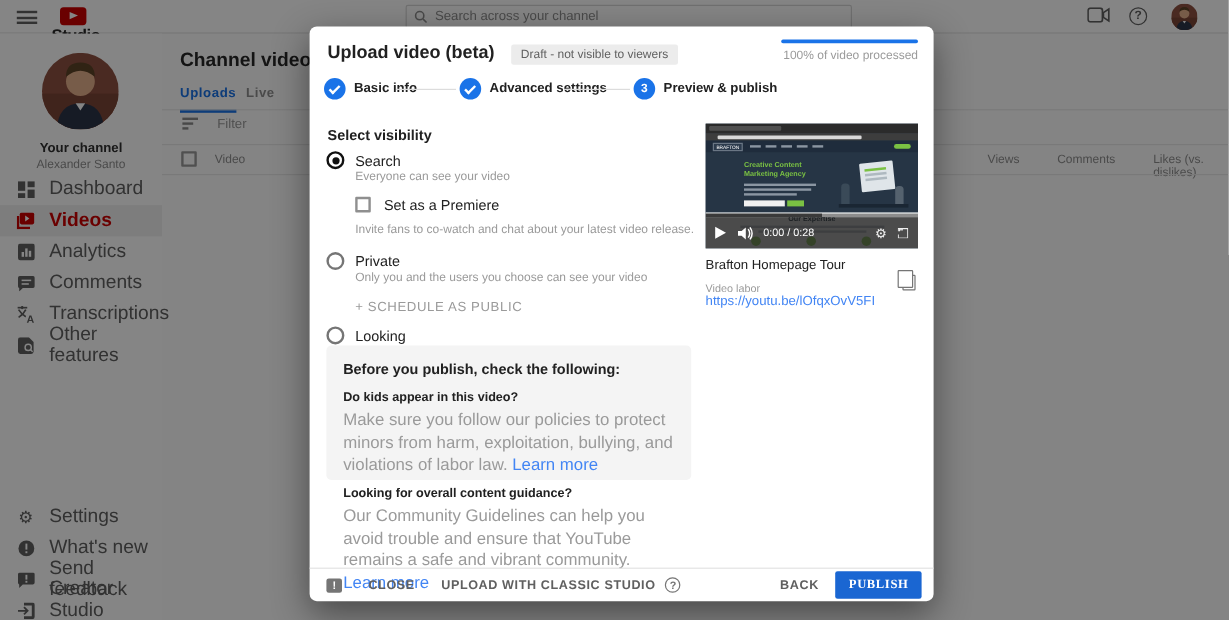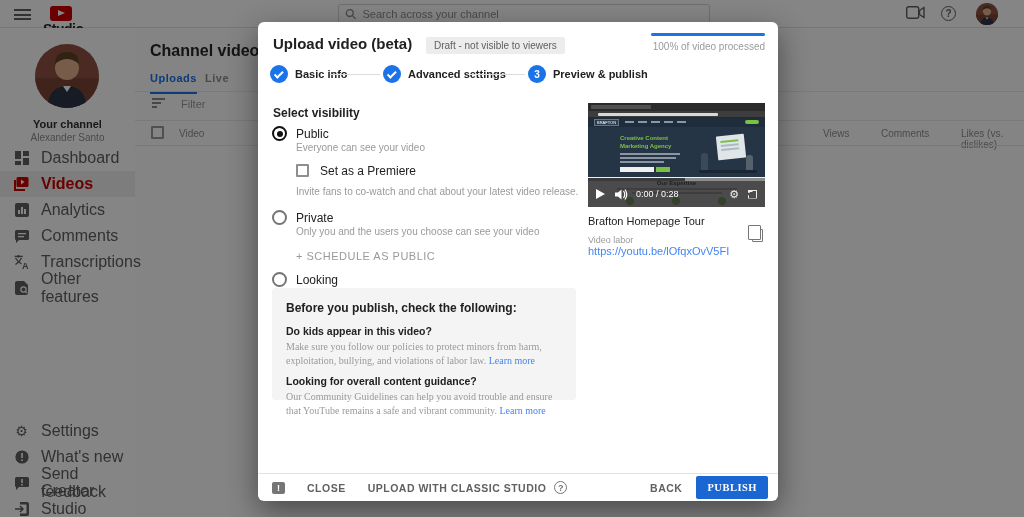--- a/index.html
+++ b/index.html
@@ -64,21 +64,21 @@
   .radio.sel { border-color:#111; }
   .radio.sel:after { content:""; position:absolute; left:2.5px; top:2.5px; width:6px; height:6px; background:#111; border-radius:50%; }
   .opt-lbl { position:absolute; left:38px; font-size:12px; color:#212121; }
   .opt-desc { position:absolute; left:38px; font-size:10px; color:#9a9a9a; }
   .prem-box { position:absolute; left:38px; width:13px; height:13px; border:2px solid #8f8f8f; border-radius:1px; }
   .sched { position:absolute; left:38px; font-size:11px; color:#9a9a9a; letter-spacing:0.5px; cursor:pointer; }
 
   .notice { position:absolute; left:14px; top:266px; width:304px; height:112px; background:#f4f4f4; border-radius:4px; padding:13px 14px; }
   .notice h3 { font-size:12px; color:#212121; margin-bottom:10px; }
   .notice h4 { font-size:10.5px; color:#212121; margin-bottom:3px; }
-  .notice p { font-size:10px; color:#9a9a9a; line-height:1.35; margin-bottom:8px;font-family:Liberation Serif, serif; }
+  .notice p { font-size:14px; color:#9a9a9a; line-height:1.35; margin-bottom:8px; }
   .lnk { color:#4285f4; cursor:pointer; text-decoration:none; }
 
   
   .preview { position:absolute; left:330px; top:81px; width:177px; }
   .player { position:relative; width:177px; height:104px; background:#263545; overflow:hidden; }
   .chrome1 { height:8px; background:#2b2b2b; position:relative; }
   .chrome1:after { content:""; position:absolute; left:3px; top:2px; width:60px; height:4px; background:#505050; border-radius:1px; }
   .chrome2 { height:6px; background:#3d3d3d; position:relative; }
   .chrome2:after { content:""; position:absolute; left:10px; top:1.5px; width:120px; height:3px; background:#d8d8d8; border-radius:1px; }
   .site-nav { height:10px; background:#1f2c3c; display:flex; align-items:center; padding:0 6px; }
@@ -332,21 +332,21 @@
     </div>
     <div class="step-conn" style="left:212px;width:55px;"></div>
     <div class="step" style="left:270px;">
       <span class="step-circ">3</span>
       <span class="step-lbl">Preview &amp; publish</span>
     </div>
 
     <h3 class="sec-h">Select visibility</h3>
 
     <span class="radio sel" style="top:104px;"></span>
-    <span class="opt-lbl" style="top:105px;">Public</span>
+    <span class="opt-lbl" style="top:105px;">Search</span>
     <span class="opt-desc" style="top:120px;">Everyone can see your video</span>
 
     <span class="prem-box" style="top:142px;"></span>
     <span class="opt-lbl" style="left:62px;top:142px;">Set as a Premiere</span>
     <span class="opt-desc" style="top:164px;">Invite fans to co-watch and chat about your latest video release.</span>
 
     <span class="radio" style="top:188px;"></span>
     <span class="opt-lbl" style="top:189px;">Private</span>
     <span class="opt-desc" style="top:204px;">Only you and the users you choose can see your video</span>
 

